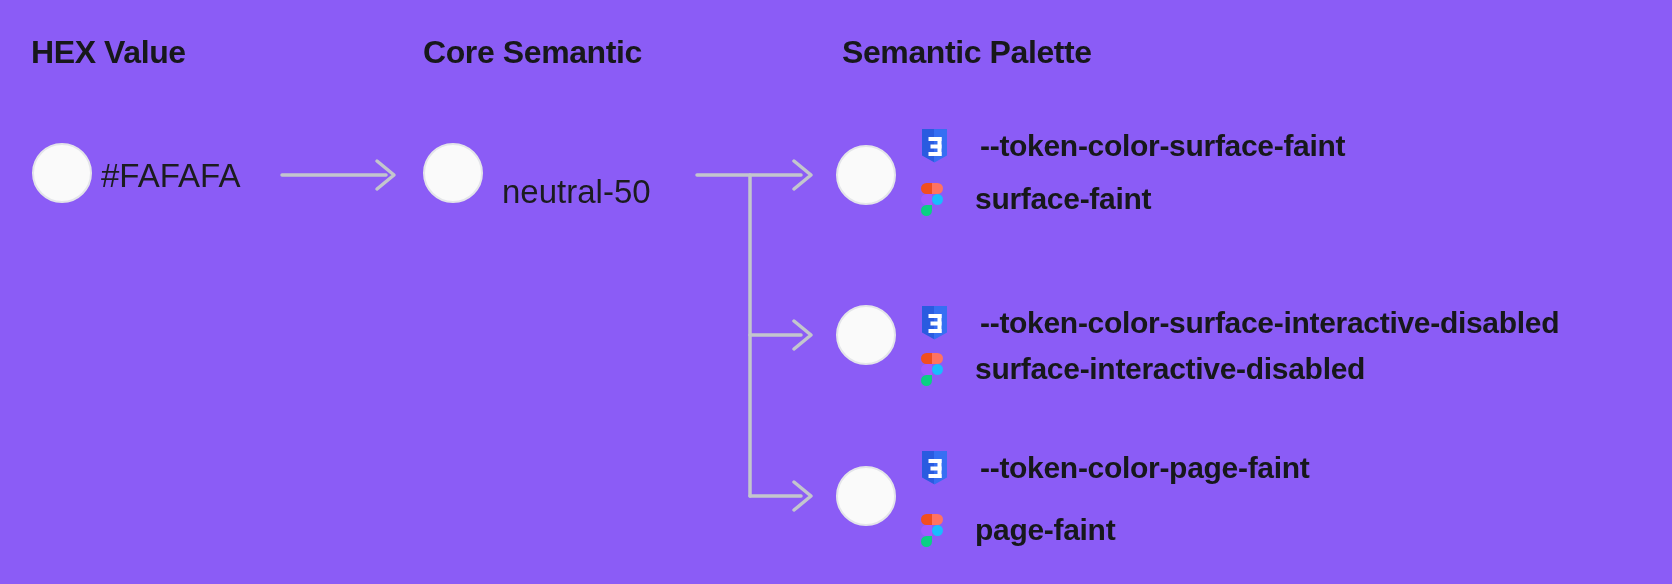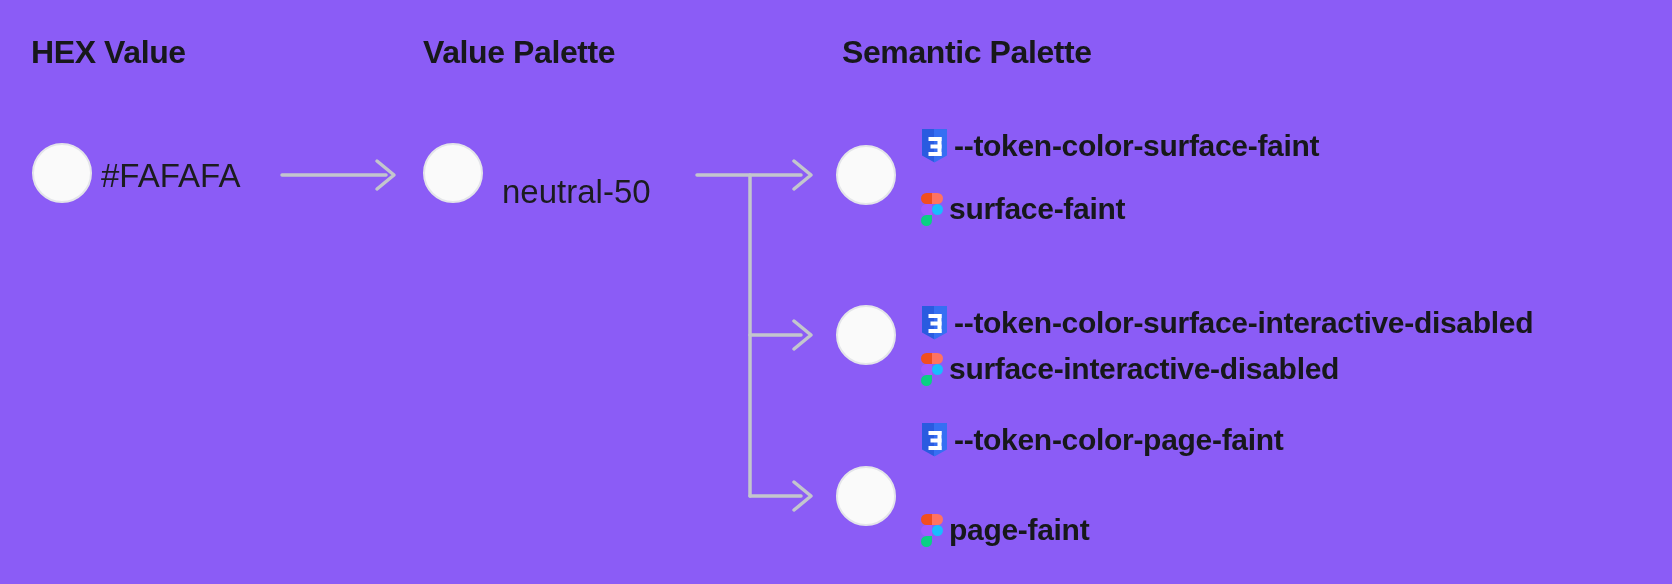--- a/index.html
+++ b/index.html
@@ -60,45 +60,45 @@
   .semantic-swatch-1 { left: 836px; top: 145px; }
   .semantic-swatch-2 { left: 836px; top: 305px; }
   .semantic-swatch-3 { left: 836px; top: 466px; }
 
   .token-row {
     position: absolute;
     left: 921px;
     height: 40px;
     display: flex;
     align-items: center;
-    gap: 6px;
+    gap: 32px;
     white-space: nowrap;
   }
   .token-row .token-text {
     font-size: 30px;
     font-weight: 700;
     color: #17181b;
     letter-spacing: -0.3px;
   }
   .row-1-css   { top: 126px; }
-  .row-1-figma { top: 189px; text-align: right; }
+  .row-1-figma { top: 179px; text-align: right; }
   .row-2-css   { top: 303px; }
   .row-2-figma { top: 349px; }
-  .row-3-css   { top: 420px; }
+  .row-3-css   { top: 448px; }
   .row-3-figma { top: 510px; }
 
   .icon-box { display: inline-flex; align-items: center; justify-content: center; }
 </style>
 </head>
 <body>
 
 <div class="canvas">
 
   <div class="col-heading heading-hex">HEX Value</div>
-  <div class="col-heading heading-core">Value Palette</div>
+  <div class="col-heading heading-core">Core Semantic</div>
   <div class="col-heading heading-semantic">Semantic Palette</div>
 
   <svg class="connectors" viewBox="0 0 1672 584" fill="none" stroke="#C3C6CD" stroke-width="3.5" stroke-linecap="round" stroke-linejoin="round">
     <path d="M282,175 H386 M377,161 L394,175 L377,189"></path>
     <path d="M697,175 H801 M794,161 L811,175 L794,189"></path>
     <path d="M750,175 V496"></path>
     <path d="M750,335 H801 M794,321 L811,335 L794,349"></path>
     <path d="M750,496 H801 M794,482 L811,496 L794,510"></path>
   </svg>
 

